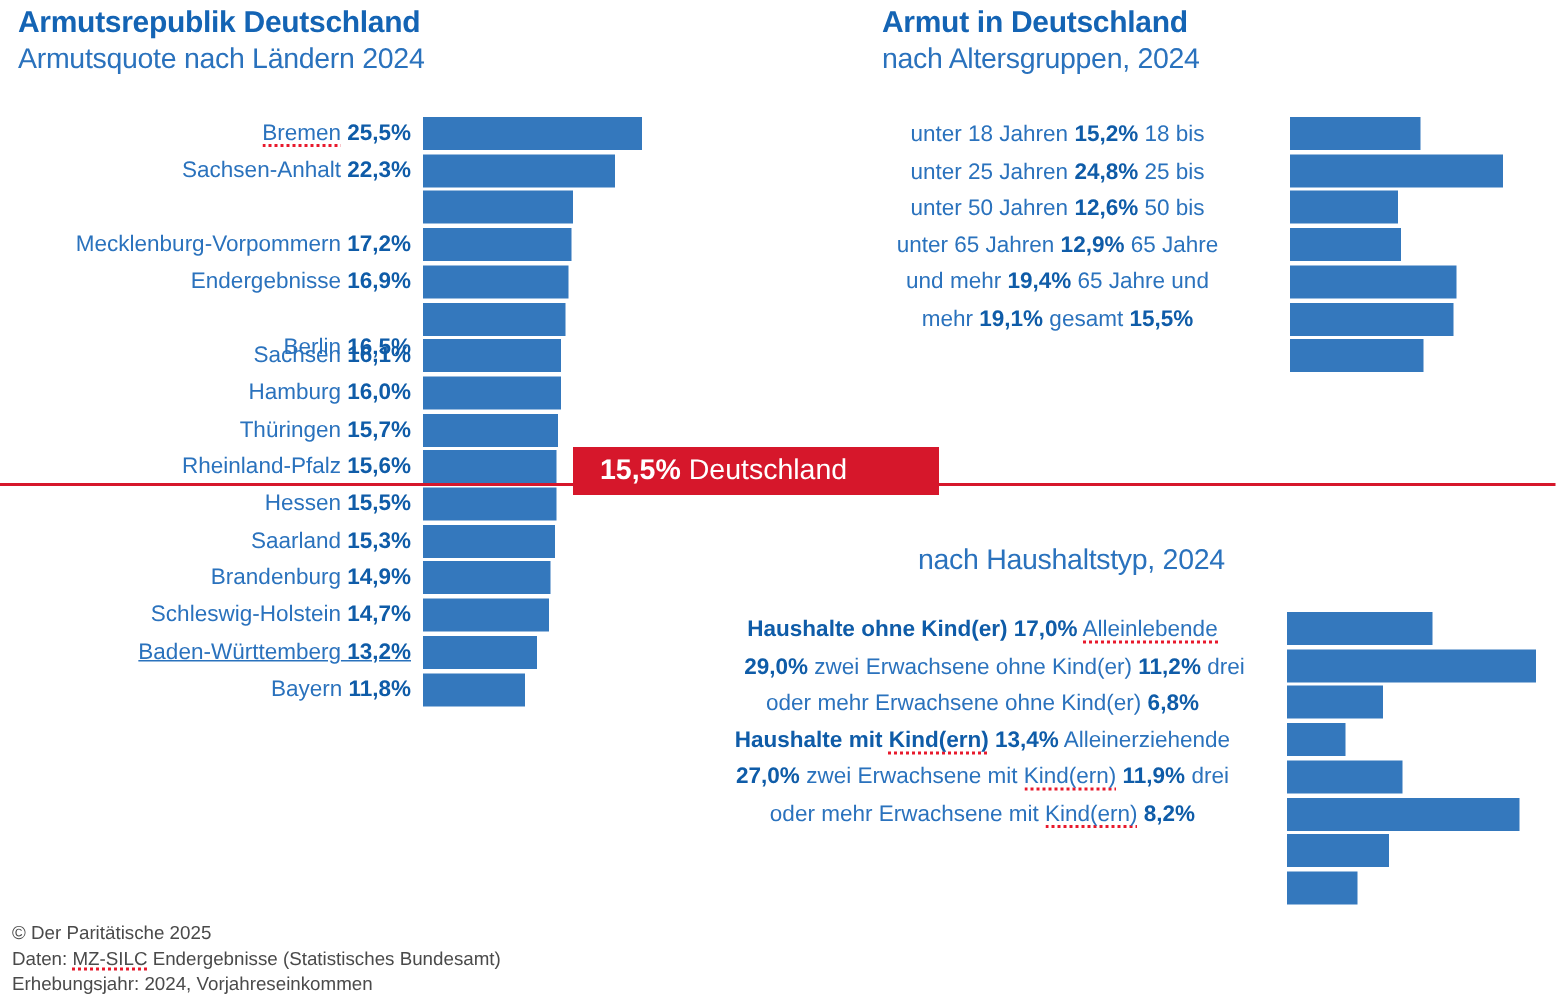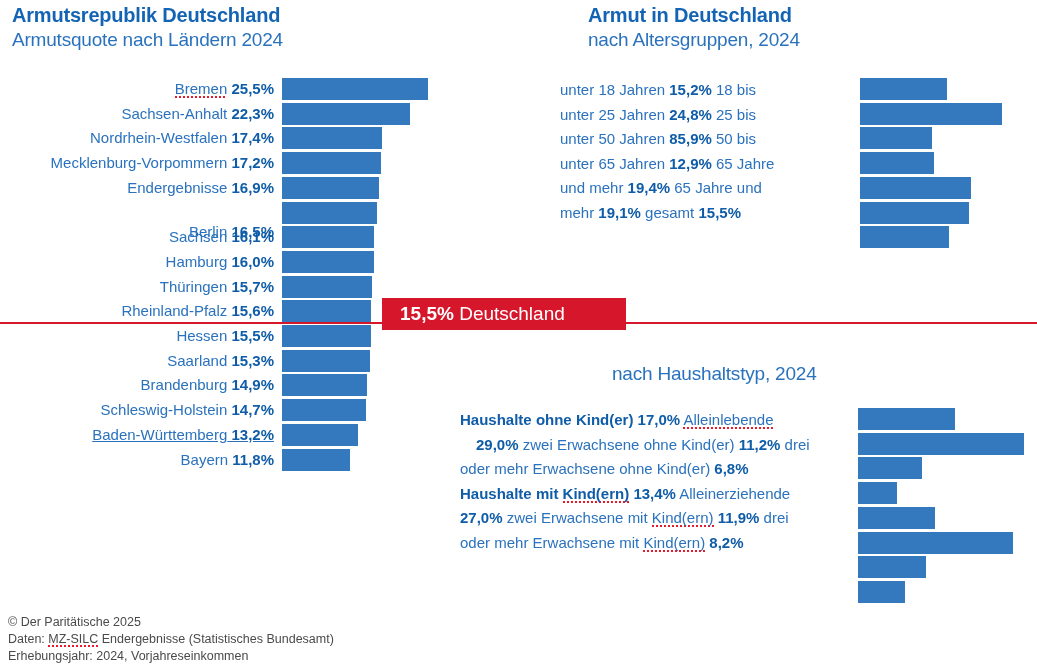--- a/index.html
+++ b/index.html
@@ -86,21 +86,21 @@
     font-size:19px;
     white-space:nowrap;
     padding-left:18px;
     box-sizing:border-box;
   }
   #germany-box b { font-weight:bold; }
 
   
   .labelblock {
     position:absolute;
-    text-align:left;
+    text-align:center;
     font-size:15px;
     color:#2a72bd;
     white-space:nowrap;
   }
   .labelblock div { height:24.5px; line-height:24.5px; }
   .labelblock b { color:#0f5ca8; font-weight:bold; }
 
   
   #footer {
     position:absolute;
@@ -124,21 +124,20 @@
 <div class="chart" id="chart-states" style="left:0px; top:78px; width:282px;">
     <div class="row" style="top: 0px;">
       <div class="rowlabel" style="right: 8px;"><span class="sp-plain">Bremen</span><b> 25,5%</b></div>
       <div class="bar" style="left: 282px; width: 146.115px;"></div>
     </div>
     <div class="row" style="top: 24.7px;">
       <div class="rowlabel" style="right: 8px;"><span>Sachsen-Anhalt</span><b> 22,3%</b></div>
       <div class="bar" style="left: 282px; width: 127.779px;"></div>
     </div>
     <div class="row" style="top: 49.4px;">
-      <div class="rowlabel" style="right: 8px;"><span>Nordrhein-Westfalen</span><b> 17,4%</b></div>
       <div class="bar" style="left: 282px; width: 99.702px;"></div>
     </div>
     <div class="row" style="top: 74.1px;">
       <div class="rowlabel" style="right: 8px;"><span>Mecklenburg-Vorpommern</span><b> 17,2%</b></div>
       <div class="bar" style="left: 282px; width: 98.556px;"></div>
     </div>
     <div class="row" style="top: 98.8px;">
       <div class="rowlabel" style="right: 8px;"><span>Endergebnisse</span><b> 16,9%</b></div>
       <div class="bar" style="left: 282px; width: 96.837px;"></div>
     </div>
@@ -194,21 +193,21 @@
 </div>
 
 <div class="panel" id="top-right-panel" style="left:588px; top:4px;">
   <div class="title-bold">Armut in Deutschland</div>
   <div class="title-sub" style="margin-top:2px;">nach Altersgruppen, 2024</div>
 </div>
 
 <div class="labelblock" id="age-labels" style="left:560px; top:78px; width:290px;">
     <div><span>unter</span> <span>18</span> <span>Jahren</span> <b style="color: rgb(15, 92, 168); font-weight: bold;">15,2%</b> <span>18</span> <span>bis</span></div>
     <div><span>unter</span> <span>25</span> <span>Jahren</span> <b style="color: rgb(15, 92, 168); font-weight: bold;">24,8%</b> <span>25</span> <span>bis</span></div>
-    <div><span>unter</span> <span>50</span> <span>Jahren</span> <b style="color: rgb(15, 92, 168); font-weight: bold;">85,9%</b> <span>50</span> <span>bis</span></div>
+    <div><span>unter</span> <span>50</span> <span>Jahren</span> <b style="color: rgb(15, 92, 168); font-weight: bold;">12,6%</b> <span>50</span> <span>bis</span></div>
     <div><span>unter</span> <span>65</span> <span>Jahren</span> <b style="color: rgb(15, 92, 168); font-weight: bold;">12,9%</b> <span>65</span> <span>Jahre</span></div>
     <div><span>und</span> <span>mehr</span> <b style="color: rgb(15, 92, 168); font-weight: bold;">19,4%</b> <span>65</span> <span>Jahre</span> <span>und</span></div>
     <div><span>mehr</span> <b style="color: rgb(15, 92, 168); font-weight: bold;">19,1%</b> <span>gesamt</span> <b style="color: rgb(15, 92, 168); font-weight: bold;">15,5%</b></div>
   </div>
 
 <div class="chart" id="chart-age" style="left:860px; top:78px;">
     <div class="bar" style="position: absolute; left: 0px; top: 0px; width: 87.096px;"></div>
     <div class="bar" style="position: absolute; left: 0px; top: 24.7px; width: 142.104px;"></div>
     <div class="bar" style="position: absolute; left: 0px; top: 49.4px; width: 72.198px;"></div>
     <div class="bar" style="position: absolute; left: 0px; top: 74.1px; width: 73.917px;"></div>

